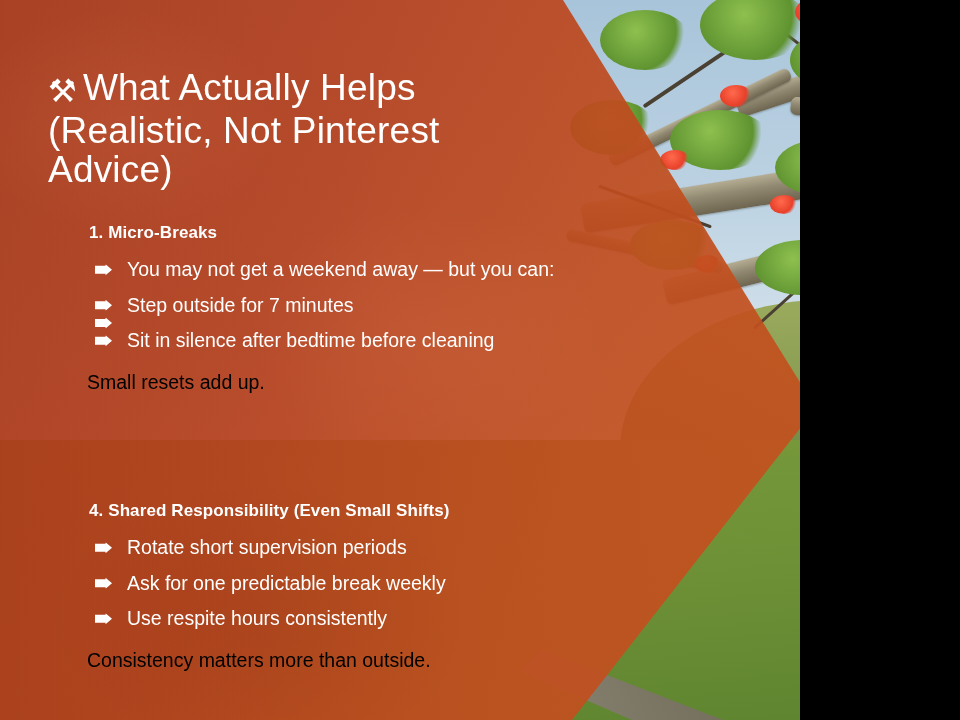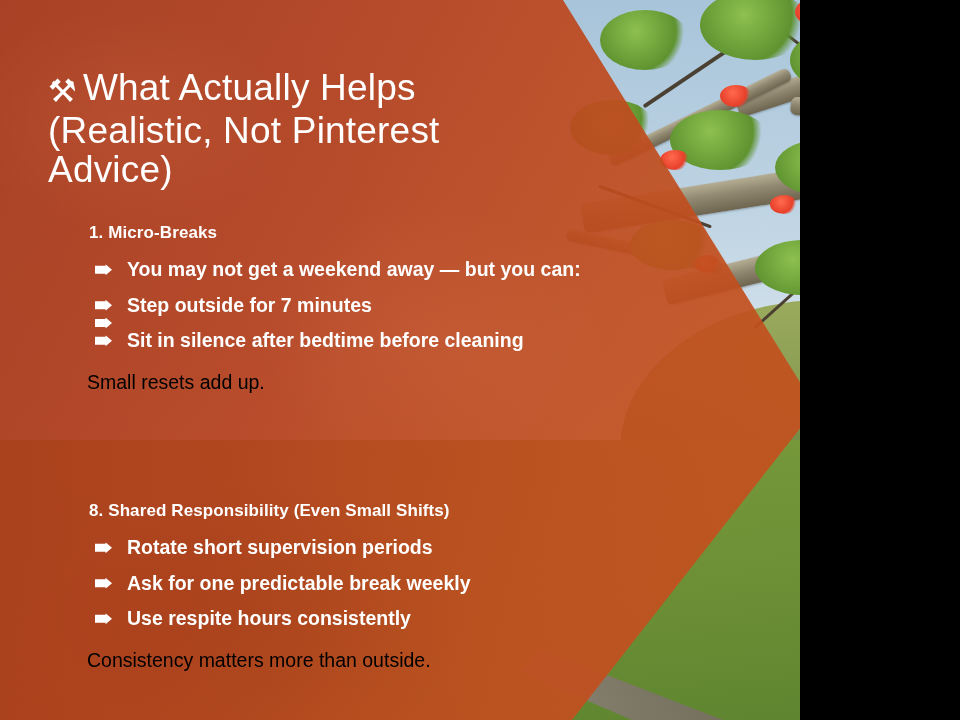--- a/index.html
+++ b/index.html
@@ -162,21 +162,21 @@
     color: #ffffff;
     margin: 0 0 8px 2px;
   }
   .bullets { list-style: none; margin: 0; padding: 0; }
   .bullets li {
     position: relative;
     font-size: 19.5px;
     line-height: 35.5px;
     padding-left: 40px;
     color: #ffffff;
-    font-weight: 700;
+    font-weight: 400;
     white-space: nowrap;
   }
   .bullets li .bul {
     position: absolute;
     left: 8px;
     top: 50%;
     transform: translateY(-50%);
     width: 17px;
     height: 11px;
     background: #ffffff;
@@ -264,21 +264,21 @@
       <ul class="bullets">
         <li><span class="bul"></span><span>You may not get a weekend away — but you can:</span></li>
         <li><span class="bul"></span><span>Step outside for 7 minutes</span></li>
         <li><span class="bul"></span></li>
         <li><span class="bul"></span><span>Sit in silence after bedtime before cleaning</span></li>
       </ul>
       <div class="closing">Small resets add up.</div>
     </div>
 
     <div class="section sec2">
-      <div class="sec-head">8. Shared Responsibility (Even Small Shifts)</div>
+      <div class="sec-head">4. Shared Responsibility (Even Small Shifts)</div>
       <ul class="bullets">
         <li><span class="bul"></span><span>Rotate short supervision periods</span></li>
         <li><span class="bul"></span><span>Ask for one predictable break weekly</span></li>
         <li><span class="bul"></span><span>Use respite hours consistently</span></li>
       </ul>
       <div class="closing">Consistency matters more than outside.</div>
     </div>
 
   </div>
 </div>

